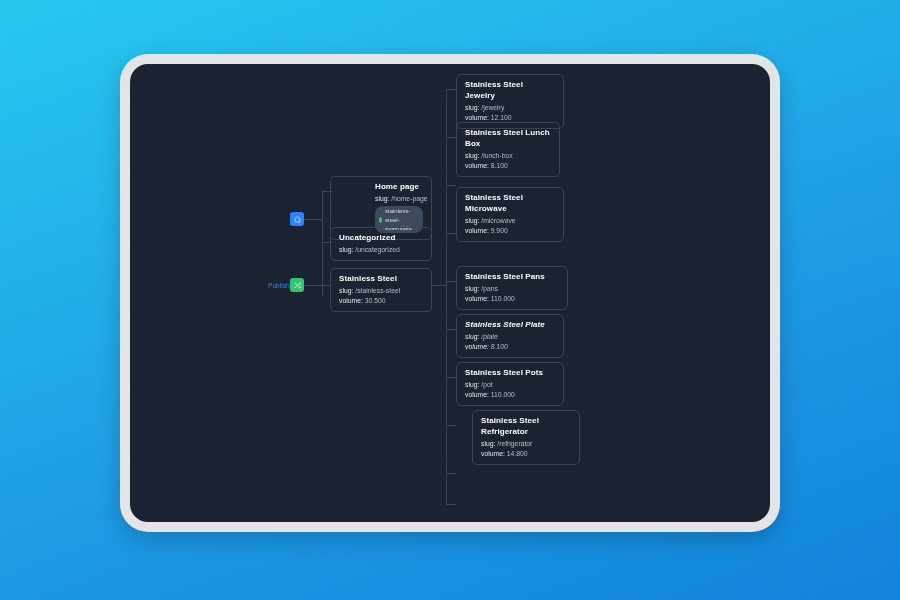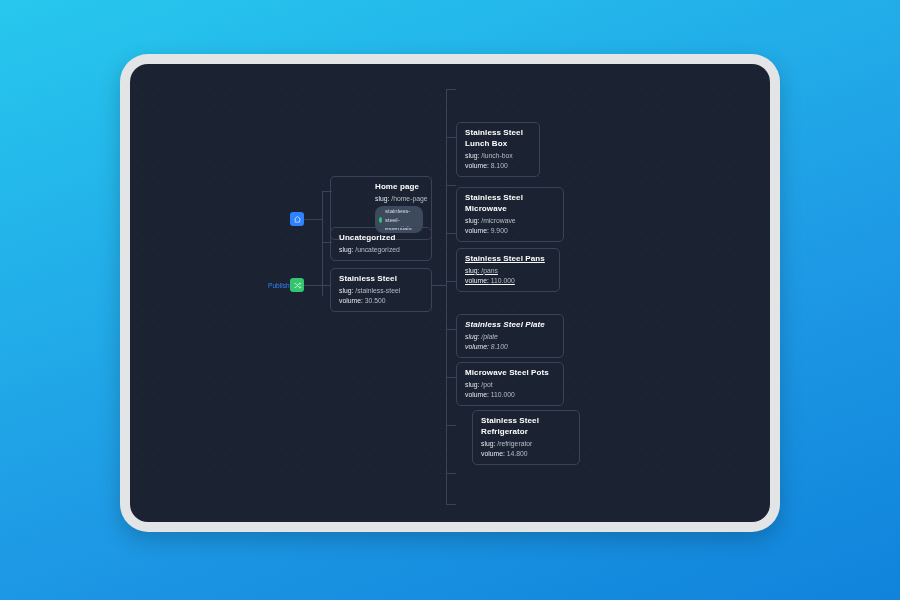--- a/index.html
+++ b/index.html
@@ -114,42 +114,47 @@
         <div class="ttl">Uncategorized</div>
         <div class="row"><span class="rlabel">slug:</span> <span>/uncategorized</span></div>
       </div>
 
       <div class="node" style="left:200px;top:204px;width:102px;">
         <div class="ttl">Stainless Steel</div>
         <div class="row"><span class="rlabel">slug:</span> <span>/stainless-steel</span></div>
         <div class="row"><span class="rlabel">volume:</span> <span>30.500</span></div>
       </div>
 
-      <div class="node rnode" style="left:326px;top:58px;width:84px;">
+      <div class="node rnode" style="left:326px;top:10px;width:108px;">
+        <div class="ttl">Stainless Steel Jewelry</div>
+        <div class="row"><span class="rlabel">slug:</span> <span>/jewelry</span></div>
+        <div class="row"><span class="rlabel">volume:</span> <span>12.100</span></div>
+      </div>
+      <div class="node rnode" style="left:326px;top:58px;width:104px;">
         <div class="ttl">Stainless Steel Lunch Box</div>
         <div class="row"><span class="rlabel">slug:</span> <span>/lunch-box</span></div>
         <div class="row"><span class="rlabel">volume:</span> <span>8.100</span></div>
       </div>
       <div class="node rnode" style="left:326px;top:106px;width:108px;margin-top:17px;">
         <div class="ttl">Stainless Steel Microwave</div>
         <div class="row"><span class="rlabel">slug:</span> <span>/microwave</span></div>
         <div class="row"><span class="rlabel">volume:</span> <span>9.900</span></div>
       </div>
-      <div class="node rnode" style="left:326px;top:184px;width:104px;text-decoration:underline;">
+      <div class="node rnode" style="left:326px;top:202px;width:112px;">
         <div class="ttl">Stainless Steel Pans</div>
         <div class="row"><span class="rlabel">slug:</span> <span>/pans</span></div>
         <div class="row"><span class="rlabel">volume:</span> <span>110.000</span></div>
       </div>
       <div class="node rnode" style="left:326px;top:250px;width:108px;font-style:italic;">
         <div class="ttl">Stainless Steel Plate</div>
         <div class="row"><span class="rlabel">slug:</span> <span>/plate</span></div>
         <div class="row"><span class="rlabel">volume:</span> <span>8.100</span></div>
       </div>
       <div class="node rnode" style="left:326px;top:298px;width:108px;">
-        <div class="ttl">Microwave Steel Pots</div>
+        <div class="ttl">Stainless Steel Pots</div>
         <div class="row"><span class="rlabel">slug:</span> <span>/pot</span></div>
         <div class="row"><span class="rlabel">volume:</span> <span>110.000</span></div>
       </div>
       <div class="node rnode" style="left:326px;top:346px;width:108px;margin-left:16px;">
         <div class="ttl">Stainless Steel Refrigerator</div>
         <div class="row"><span class="rlabel">slug:</span> <span>/refrigerator</span></div>
         <div class="row"><span class="rlabel">volume:</span> <span>14.800</span></div>
       </div>
 
     </div>

